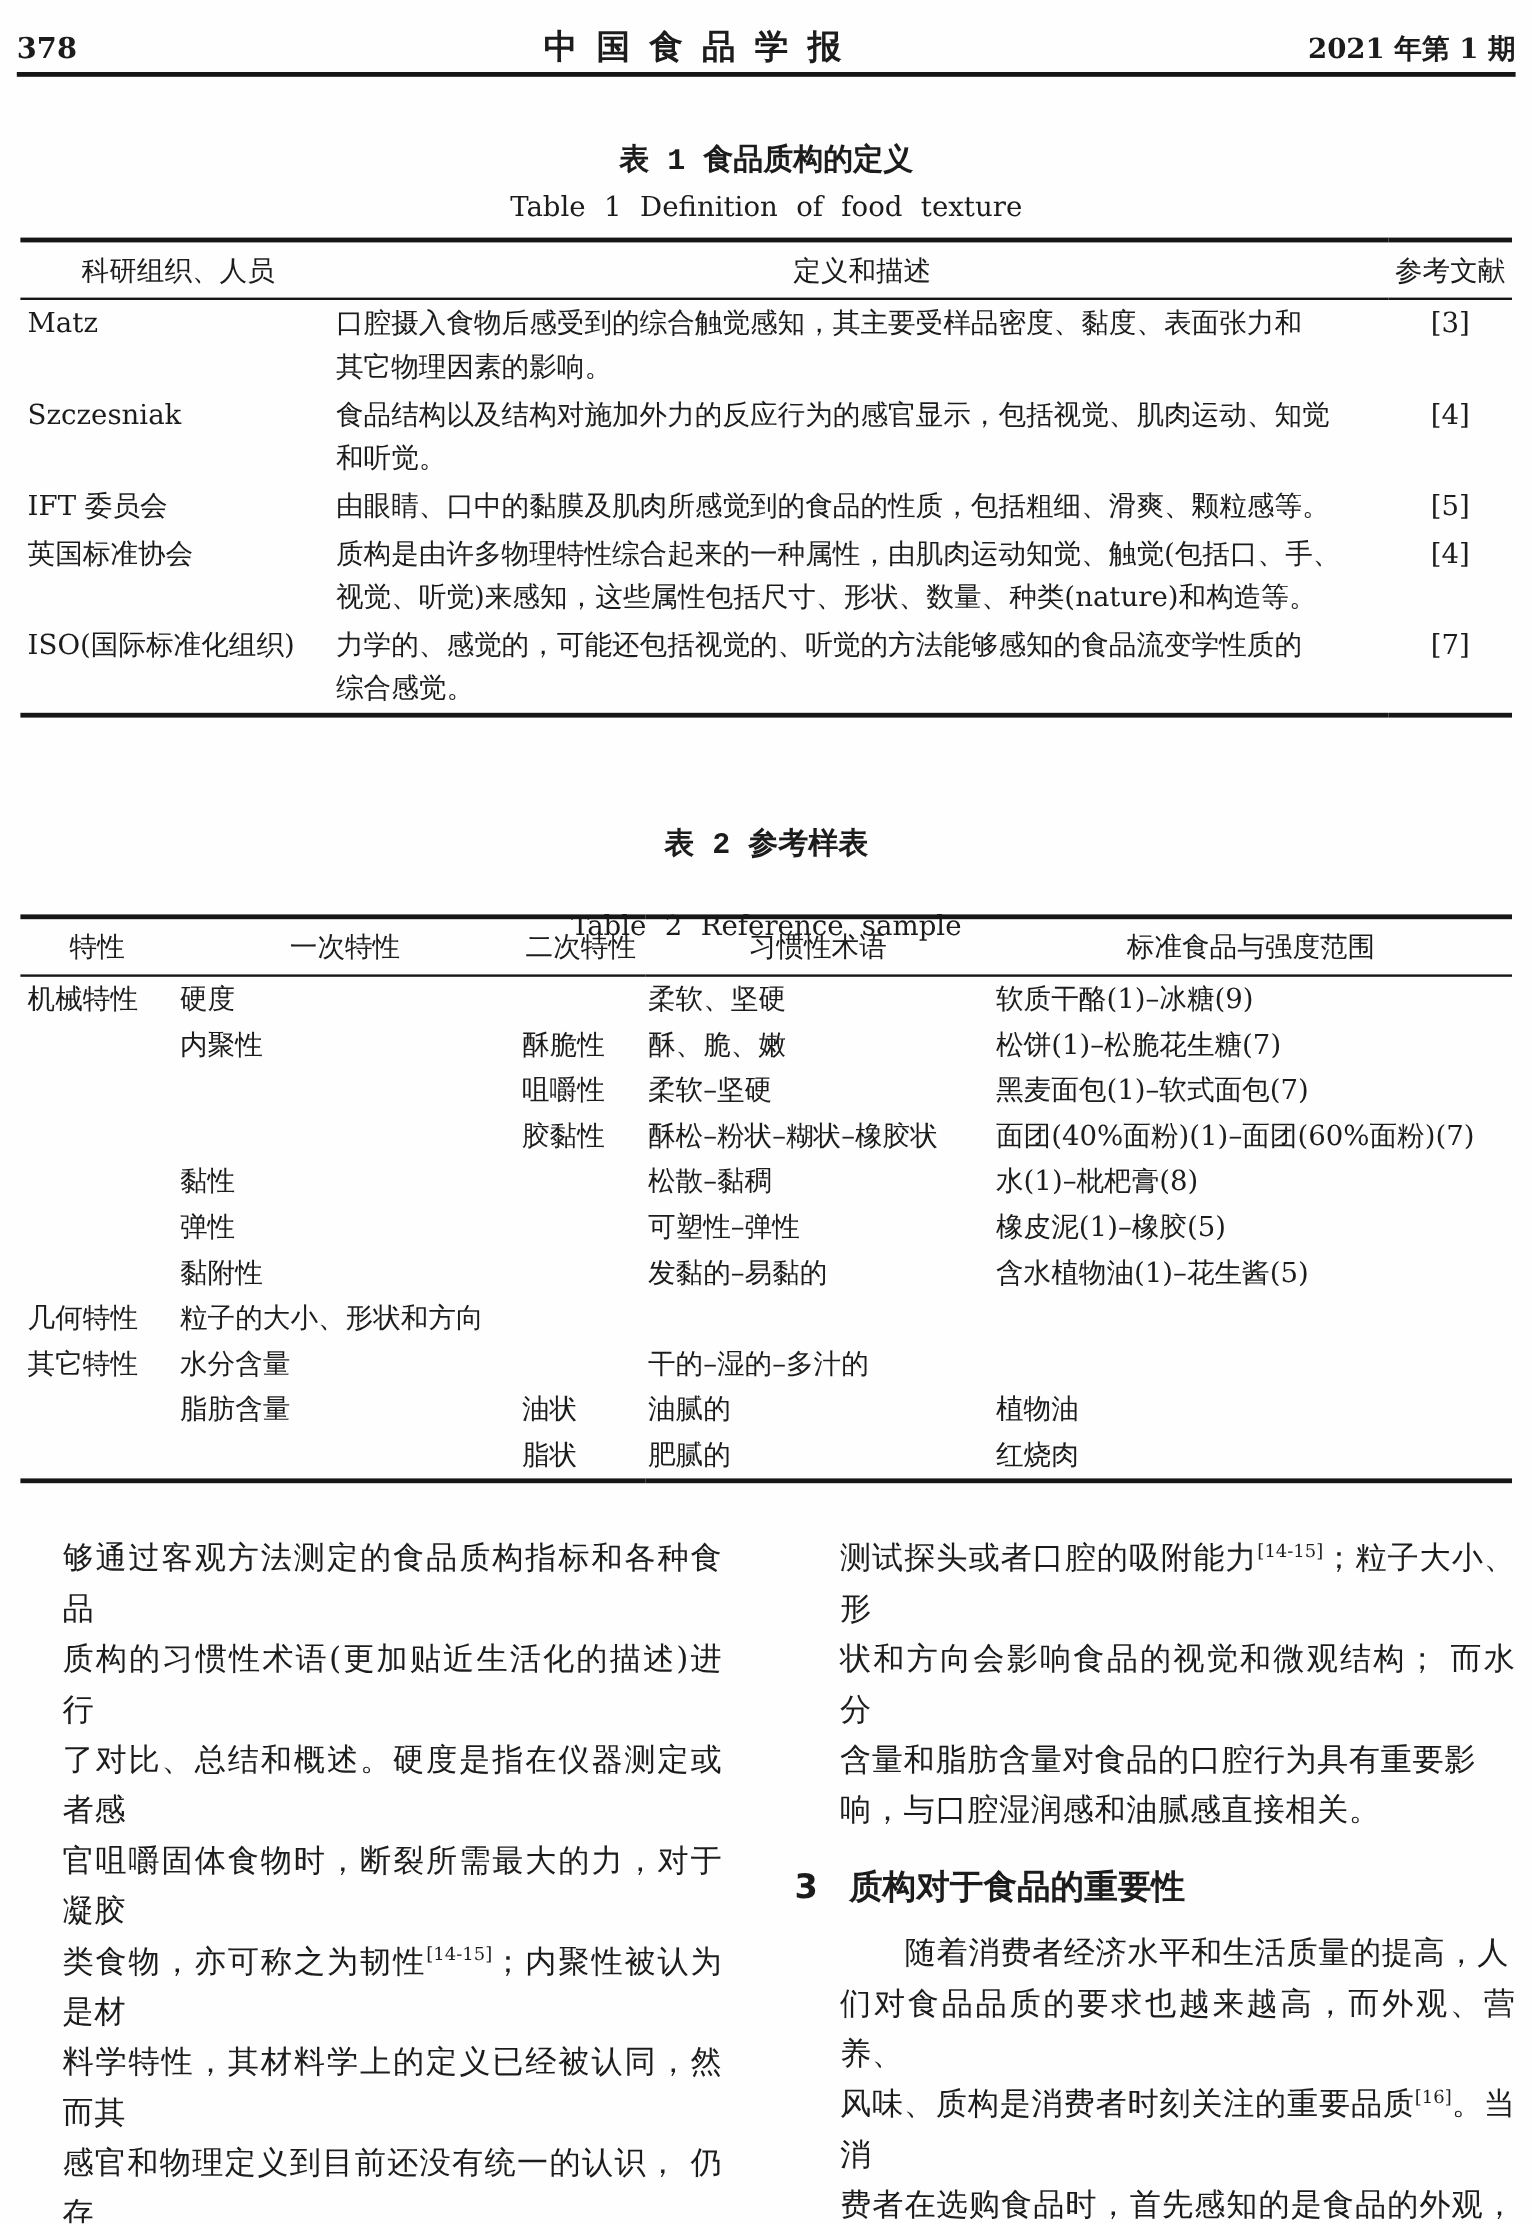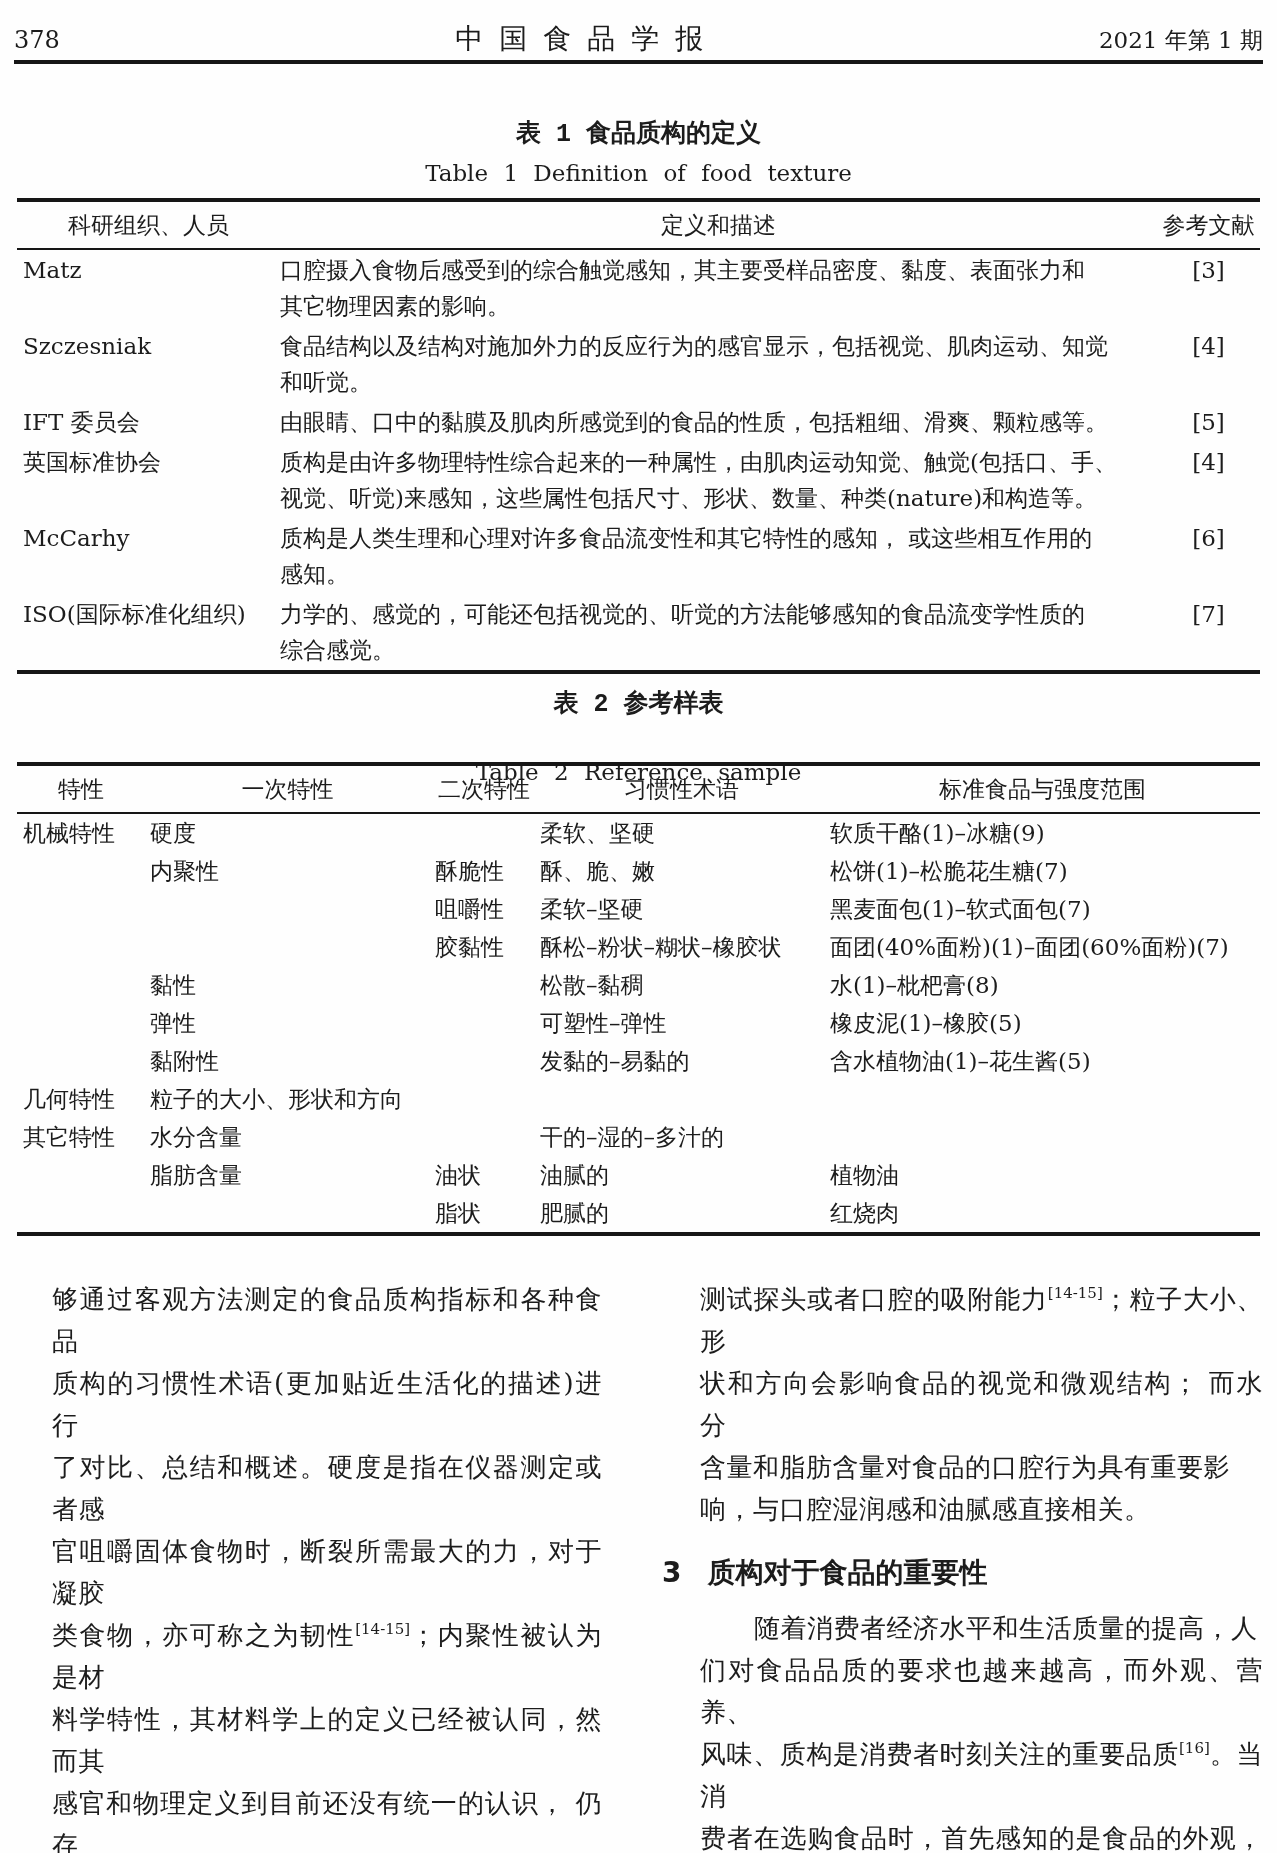--- a/index.html
+++ b/index.html
@@ -4,21 +4,21 @@
 <style>
   html,body { margin:0; padding:0; background:#ffffff; }
   .page {
     position:relative; width:1277px; height:1853px; margin:0 auto;
     background:#fefefe; color:#1c1c1c; overflow:hidden;
     font-family:"DejaVu Serif", serif;
   }
   
   .running-head {
     position:absolute; top:20px; left:14px; right:14px;
-    display:flex; justify-content:space-between; align-items:baseline;
+    display:flex; justify-content:space-between; align-items:baseline;font-weight:bold;
   }
   .page-number { font-size:24px; }
   .journal-title { font-size:28px; letter-spacing:16px; text-indent:16px;text-align:center; }
   .issue-info { font-size:23px; }
   .header-rule { position:absolute; top:60px; left:14px; right:14px; height:4px; background:#161616; }
 
   
   .tbl-title-cn {
     position:absolute; left:0; width:100%; text-align:center;
     font-family:Liberation Mono, monospace; font-weight:bold; font-size:25px;
@@ -110,26 +110,20 @@
         <tr>
           <td class="org">IFT 委员会</td>
           <td class="def">由眼睛、口中的黏膜及肌肉所感觉到的食品的性质，包括粗细、滑爽、颗粒感等。</td>
           <td class="ref">[5]</td>
         </tr>
         <tr>
           <td class="org">英国标准协会</td>
           <td class="def">质构是由许多物理特性综合起来的一种属性，由肌肉运动知觉、触觉(包括口、手、
 视觉、听觉)来感知，这些属性包括尺寸、形状、数量、种类(nature)和构造等。</td>
           <td class="ref">[4]</td>
-        </tr>
-        <tr>
-          <td class="org">McCarhy</td>
-          <td class="def">质构是人类生理和心理对许多食品流变性和其它特性的感知， 或这些相互作用的
-感知。</td>
-          <td class="ref">[6]</td>
         </tr>
         <tr>
           <td class="org">ISO(国际标准化组织)</td>
           <td class="def">力学的、感觉的，可能还包括视觉的、听觉的方法能够感知的食品流变学性质的
 综合感觉。</td>
           <td class="ref">[7]</td>
         </tr>
       </tbody>
   </table>
 

